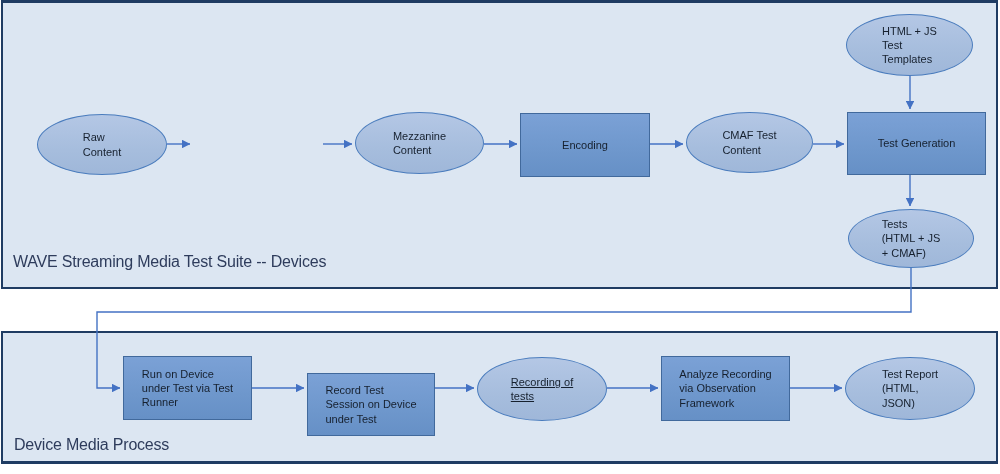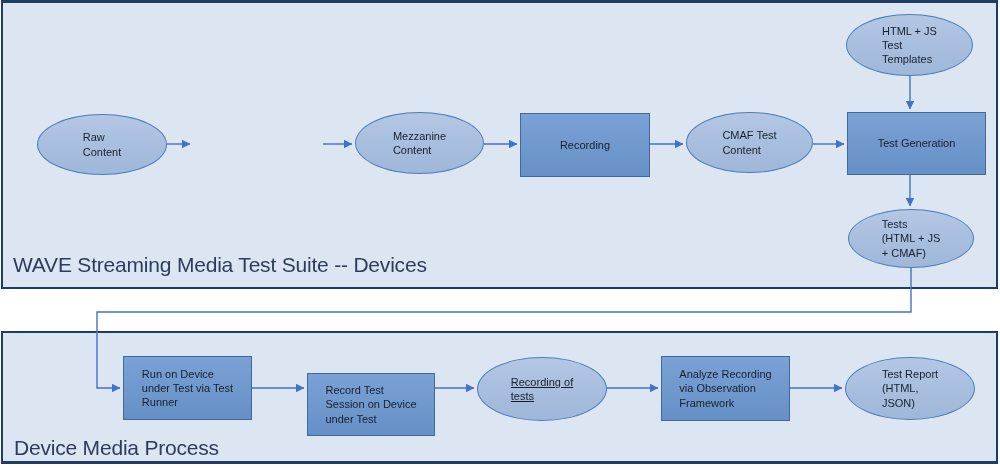--- a/index.html
+++ b/index.html
@@ -7,21 +7,21 @@
     position:relative;width:1000px;height:474px;background:#ffffff;
     font-family:"Liberation Sans","DejaVu Sans",sans-serif;overflow:hidden;
   }
   .container{
     position:absolute;background:#dce6f2;border:2px solid #1f3c63;
     box-sizing:border-box;z-index:1;
   }
   .container-top{left:1px;top:0;width:997px;height:289px;border-top-width:3px;}
   .container-bottom{left:1px;top:331px;width:997px;height:133px;border-bottom-width:3px;}
   .section-title{
-    position:absolute;z-index:2;font-size:21px;color:#2e3c5c;
+    position:absolute;z-index:2;font-size:16px;color:#2e3c5c;
     letter-spacing:-0.2px;white-space:nowrap;
   }
   .title-top{left:13px;top:253px;}
   .title-bottom{left:14px;top:436px;}
   svg.connectors{position:absolute;left:0;top:0;z-index:3;pointer-events:none;}
   .node{
     position:absolute;z-index:4;display:flex;align-items:center;justify-content:center;
     font-size:11px;line-height:1.28;color:#16202e;
     box-sizing:border-box;
   }
@@ -85,21 +85,21 @@
 
   <div class="node ellipse n-raw">
     <span>Raw
 Content</span>
   </div>
   <div class="node ellipse n-mezzanine">
     <span>Mezzanine
 Content</span>
   </div>
   <div class="node rect n-encoding">
-    <span>Recording</span>
+    <span>Encoding</span>
   </div>
   <div class="node ellipse n-cmaf">
     <span>CMAF Test
 Content</span>
   </div>
   <div class="node ellipse n-templates">
     <span>HTML + JS
 Test
 Templates</span>
   </div>

